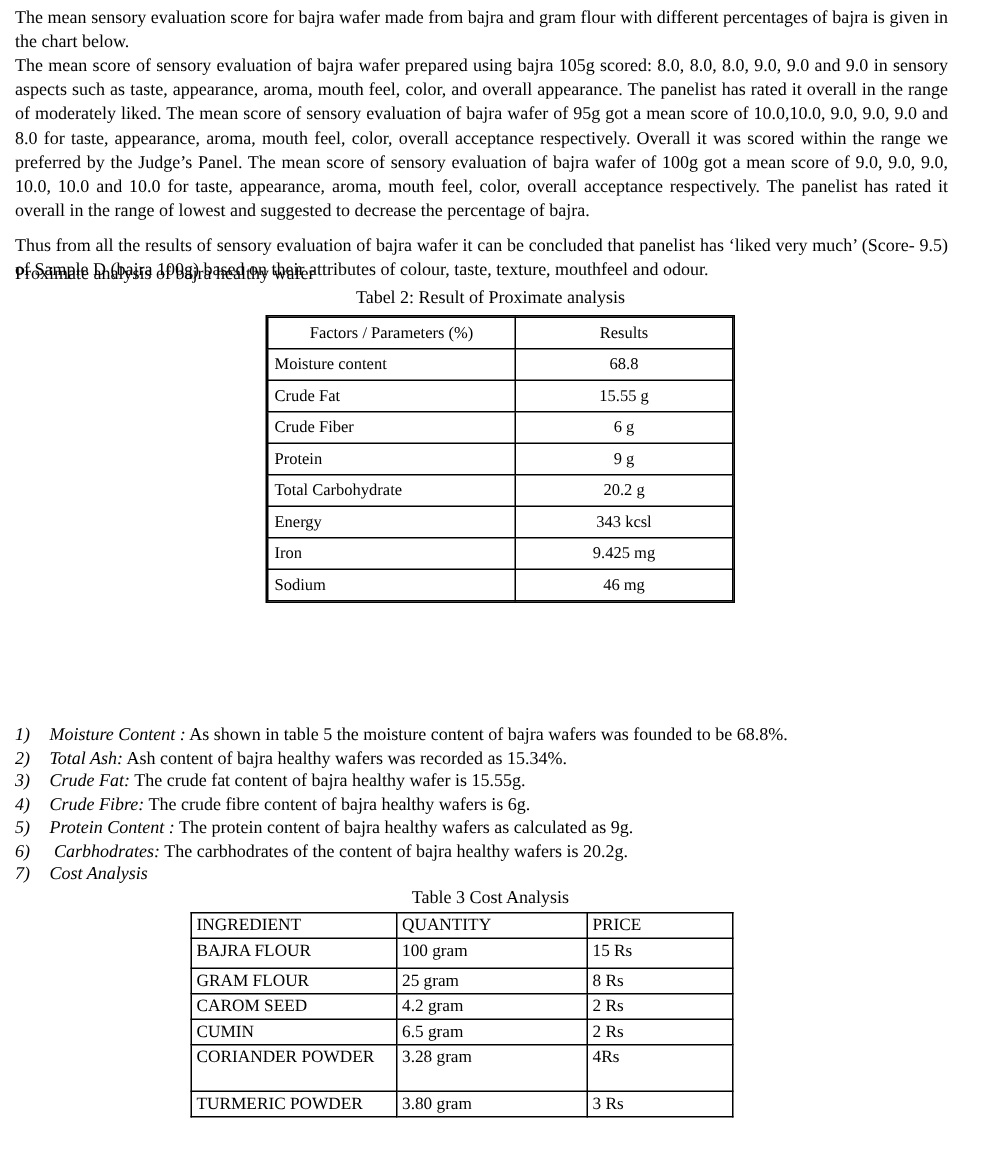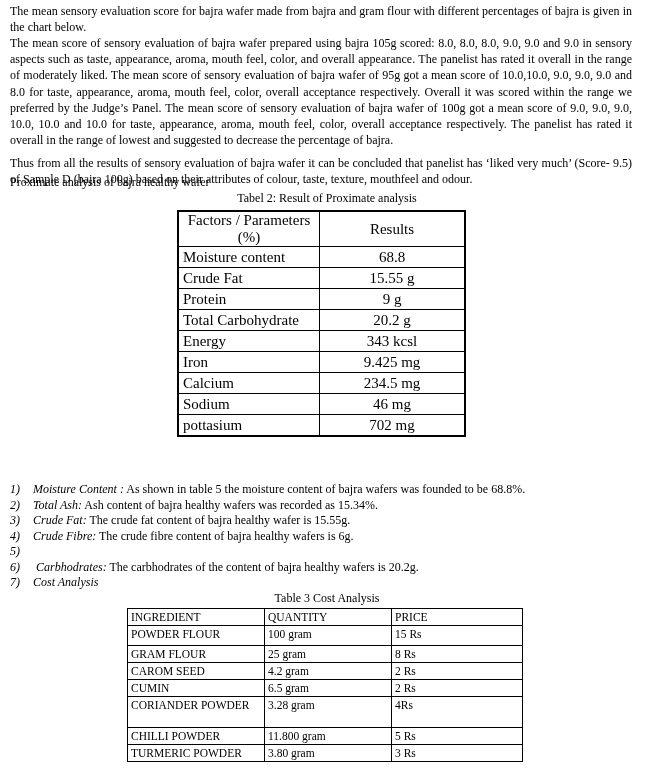--- a/index.html
+++ b/index.html
@@ -7,38 +7,38 @@
     width: 654px; height: 774px; overflow: hidden; position: relative;
     font-family: "Liberation Serif", serif; color: #000; font-size: 12px;
   }
   .para {
     position: absolute; left: 10px; width: 622px;
     line-height: 16.2px; text-align: justify; margin: 0;
   }
   .heading { position: absolute; left: 10px; line-height: 16px; }
   .caption { position: absolute; width: 654px; left: 0; text-align: center; line-height: 14px; }
   table.prox {
-    position: absolute; left: 178px; top: 211px; width: 287px;
-    border-collapse: collapse; font-size: 15px;
+    position: absolute; left: 178px; top: 211px; width: 311px;
+    border-collapse: collapse; font-size: 11px;
   }
   table.prox td {
     border: 1px solid #000; height: 20px; padding: 0 4px; vertical-align: middle;
   }
   table.prox td.res { text-align: center; width: 136px; }
   table.prox tr.hdr td.fac { text-align: center; }
   table.prox { outline: 1px solid #000; outline-offset: 0; }
   ol.list {
     position: absolute; left: 10px; top: 482px; margin: 0; padding: 0;
     list-style: none; font-size: 12px; line-height: 15.5px;
   }
   ol.list li { display: flex; }
   ol.list .num { width: 23px; font-style: italic; }
   ol.list .lbl { font-style: italic; margin-top: 16px; }
   table.cost {
-    position: absolute; left: 127px; top: 608px; width: 396px;
+    position: absolute; left: 127px; top: 608px; width: 362px;
     border-collapse: collapse; font-size: 11.5px;
   }
   table.cost td {
     border: 1px solid #000; padding: 0 3px; height: 16px; vertical-align: top; line-height: 16px;
   }
   table.cost td.c1 { width: 130px; }
   table.cost td.c2 { width: 120px; }
   table.cost tr.tall td { height: 30px; }
 </style>
 </head>
@@ -59,46 +59,42 @@
   </tr>
   <tr>
         <td>Moisture content</td>
         <td class="res">68.8</td>
       </tr>
   <tr>
         <td>Crude Fat</td>
         <td class="res">15.55 g</td>
       </tr>
   <tr>
+        <td>Crude Fiber</td>
+        <td class="res">6 g</td>
+      </tr>
+  <tr>
         <td>Protein</td>
         <td class="res">9 g</td>
       </tr>
   <tr>
         <td>Total Carbohydrate</td>
         <td class="res">20.2 g</td>
       </tr>
   <tr>
         <td>Energy</td>
         <td class="res">343 kcsl</td>
       </tr>
   <tr>
         <td>Iron</td>
         <td class="res">9.425 mg</td>
       </tr>
   <tr>
-        <td>Calcium</td>
-        <td class="res">234.5 mg</td>
-      </tr>
-  <tr>
         <td>Sodium</td>
         <td class="res">46 mg</td>
-      </tr>
-  <tr>
-        <td>pottasium</td>
-        <td class="res">702 mg</td>
       </tr>
 </tbody>
   </table>
 
 <ol class="list">
   <li>
       <span class="num">1)</span>
       <span><span class="lbl">Moisture Content :</span><span> As shown in table 5 the moisture content of bajra wafers was founded to be 68.8%.</span></span>
     </li>
   <li>
@@ -108,20 +104,21 @@
   <li>
       <span class="num">3)</span>
       <span><span class="lbl">Crude Fat:</span><span> The crude fat content of bajra healthy wafer is 15.55g.</span></span>
     </li>
   <li>
       <span class="num">4)</span>
       <span><span class="lbl">Crude Fibre:</span><span> The crude fibre content of bajra healthy wafers is 6g.</span></span>
     </li>
   <li>
       <span class="num">5)</span>
+      <span><span class="lbl">Protein Content :</span><span> The protein content of bajra healthy wafers as calculated as 9g.</span></span>
     </li>
   <li>
       <span class="num">6)</span>
       <span style="white-space:pre"><span class="lbl"> Carbhodrates:</span><span> The carbhodrates of the content of bajra healthy wafers is 20.2g.</span></span>
     </li>
   <li>
       <span class="num">7)</span>
       <span><span class="lbl">Cost Analysis</span><span></span></span>
     </li>
 </ol>
@@ -129,21 +126,21 @@
 <div class="caption" style="top:591px;">Table 3 Cost Analysis</div>
 
 <table class="cost">
   <tbody>
       <tr>
     <td class="c1">INGREDIENT</td>
     <td class="c2">QUANTITY</td>
     <td>PRICE</td>
   </tr>
   <tr style="height:20px">
-        <td class="c1">POWDER FLOUR</td>
+        <td class="c1">BAJRA FLOUR</td>
         <td class="c2">100 gram</td>
         <td>15  Rs</td>
       </tr>
   <tr>
         <td class="c1">GRAM FLOUR</td>
         <td class="c2">25 gram</td>
         <td>8 Rs</td>
       </tr>
   <tr>
         <td class="c1">CAROM SEED</td>
@@ -154,23 +151,18 @@
         <td class="c1">CUMIN</td>
         <td class="c2">6.5 gram</td>
         <td>2 Rs</td>
       </tr>
   <tr class="tall">
         <td class="c1">CORIANDER POWDER</td>
         <td class="c2">3.28 gram</td>
         <td>4Rs</td>
       </tr>
   <tr>
-        <td class="c1">CHILLI POWDER</td>
-        <td class="c2">11.800 gram</td>
-        <td>5 Rs</td>
-      </tr>
-  <tr>
         <td class="c1">TURMERIC POWDER</td>
         <td class="c2">3.80 gram</td>
         <td>3 Rs</td>
       </tr>
 </tbody>
   </table>
 
 </body></html>

